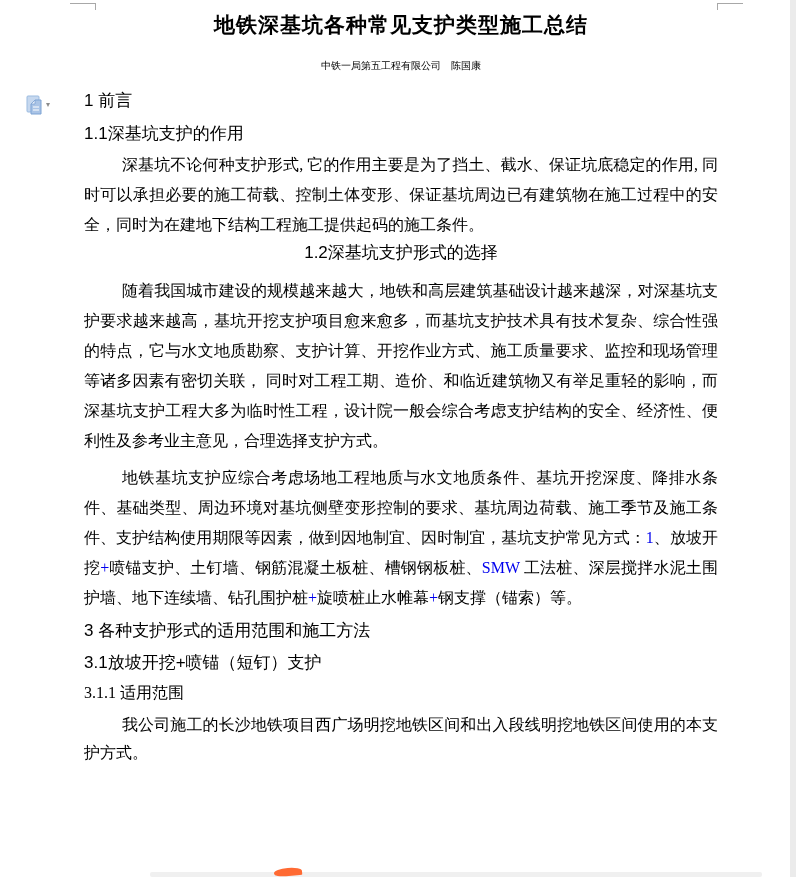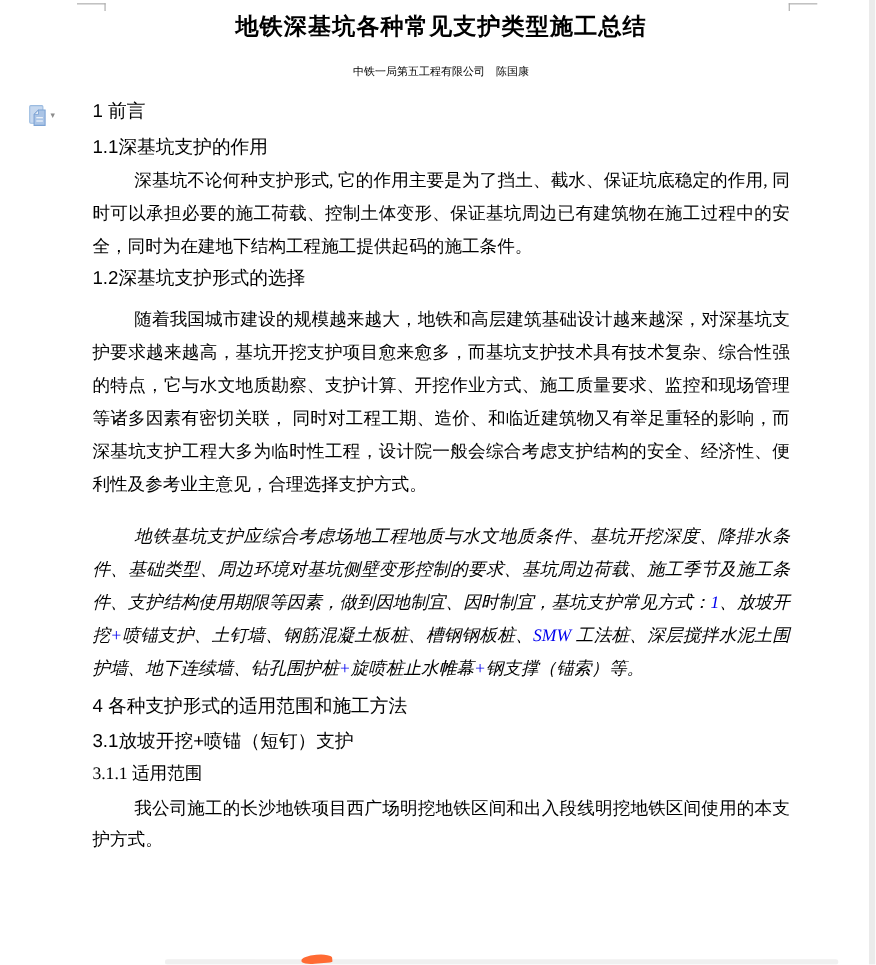--- a/index.html
+++ b/index.html
@@ -23,24 +23,24 @@
   .doc{position:absolute;left:84px;top:0;width:634px;}
   .title{margin:10px 0 0 0;font-family:"Liberation Sans",sans-serif;font-weight:bold;
          font-size:21px;line-height:30px;letter-spacing:1px;text-align:center;}
   .byline{margin:14px 0 0 0;font-size:10px;line-height:24px;text-align:center;}
   .h-big,.h-mid{font-family:"Liberation Sans",sans-serif;font-weight:normal;font-size:17px;line-height:26px;margin:0;}
   .h3{font-size:16px;line-height:26px;margin:4px 0 0 0;font-weight:normal;}
   .body{font-size:16px;line-height:30px;margin:0;text-align:justify;text-indent:38px;}
   .mt-foreword{margin-top:10px;}
   .mt-role{margin-top:7px;}
   .mt-prole{margin-top:3px;}
-  .mt-selection{margin-top:0;}
+  .mt-selection{margin-top:0;text-align:center;}
   .mt-pselection{margin-top:10px;}
   .mt-types{margin-top:7px;}
-  .mt-ptypes{margin-top:18px;font-style:italic;}
+  .mt-ptypes{margin-top:7px;}
   .mt-methods{margin-top:5px;}
   .mt-slope{margin-top:6px;}
   .mt-pscope{margin-top:7px;}
   .p-project{margin-top:5px;line-height:28px;}
   .blue{color:var(--link-blue,#0000ee);}
   
   .image-band{position:absolute;left:150px;top:872px;width:612px;height:5px;
               background:var(--image-band,#f0f0f0);border-radius:2px;}
   .swoosh{position:absolute;left:274px;top:868px;width:28px;height:8px;
           background:var(--swoosh-orange,#ff6a33);border-radius:60% 60% 10% 50%;
@@ -73,21 +73,21 @@
 
     <div class="h-big mt-foreword">1 前言</div>
     <div class="h-mid mt-role">1.1深基坑支护的作用</div>
     <p class="body mt-prole">深基坑不论何种支护形式, 它的作用主要是为了挡土、截水、保证坑底稳定的作用, 同时可以承担必要的施工荷载、控制土体变形、保证基坑周边已有建筑物在施工过程中的安全，同时为在建地下结构工程施工提供起码的施工条件。</p>
 
     <div class="h-mid mt-selection">1.2深基坑支护形式的选择</div>
     <p class="body mt-pselection">随着我国城市建设的规模越来越大，地铁和高层建筑基础设计越来越深，对深基坑支护要求越来越高，基坑开挖支护项目愈来愈多，而基坑支护技术具有技术复杂、综合性强的特点，它与水文地质勘察、支护计算、开挖作业方式、施工质量要求、监控和现场管理等诸多因素有密切关联， 同时对工程工期、造价、和临近建筑物又有举足重轻的影响，而深基坑支护工程大多为临时性工程，设计院一般会综合考虑支护结构的安全、经济性、便利性及参考业主意见，合理选择支护方式。</p>
 
     <p class="body mt-ptypes"><span>地铁基坑支护应综合考虑场地工程地质与水文地质条件、基坑开挖深度、降排水条件、基础类型、周边环境对基坑侧壁变形控制的要求、基坑周边荷载、施工季节及施工条件、支护结构使用期限等因素，做到因地制宜、因时制宜，基坑支护常见方式：</span><span class="blue">1</span><span>、放坡开挖</span><span class="blue">+</span><span>喷锚支护、土钉墙、钢筋混凝土板桩、槽钢钢板桩、</span><span class="blue">SMW</span><span> 工法桩、深层搅拌水泥土围护墙、地下连续墙、钻孔围护桩</span><span class="blue">+</span><span>旋喷桩止水帷幕</span><span class="blue">+</span><span>钢支撑（锚索）等。</span></p>
 
-    <div class="h-big mt-methods">4 各种支护形式的适用范围和施工方法</div>
+    <div class="h-big mt-methods">3 各种支护形式的适用范围和施工方法</div>
     <div class="h-mid mt-slope">3.1放坡开挖+喷锚（短钉）支护</div>
     <div class="h3">3.1.1 适用范围</div>
     <p class="body p-project">我公司施工的长沙地铁项目西广场明挖地铁区间和出入段线明挖地铁区间使用的本支护方式。</p>
   </div>
 
   <div class="image-band"></div>
   <div class="swoosh"></div>
 
   <div class="edge-strip"></div>
 </div>

